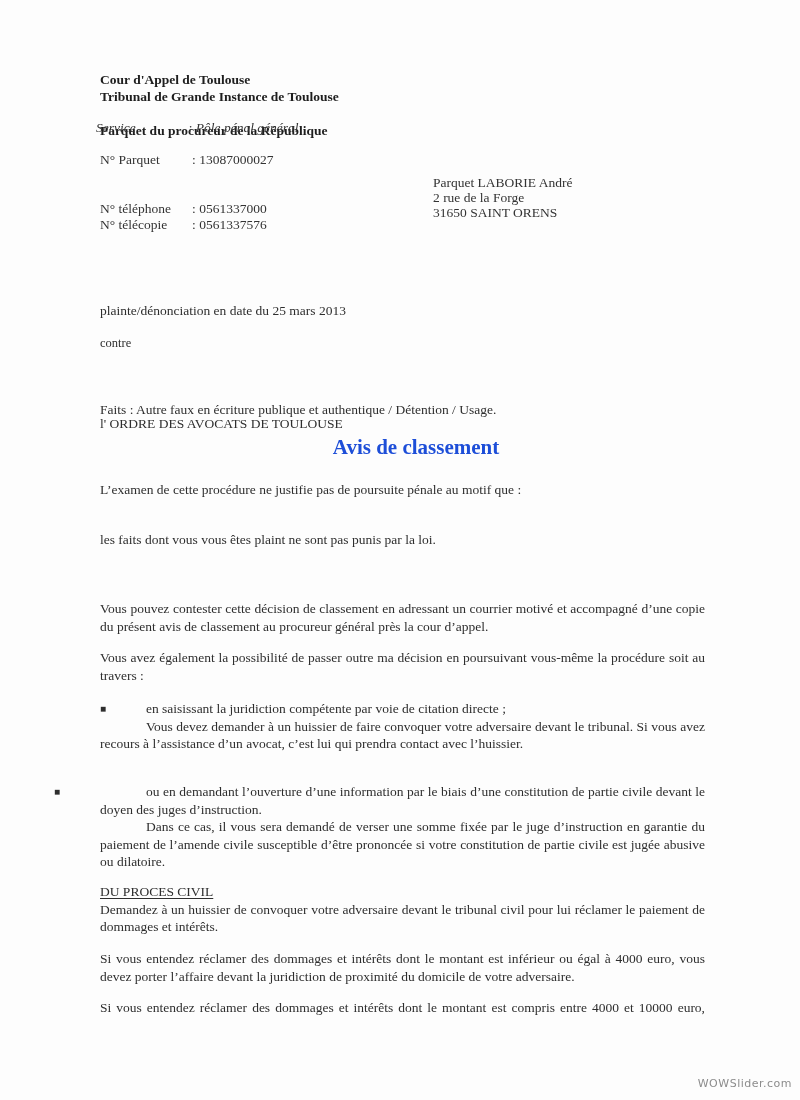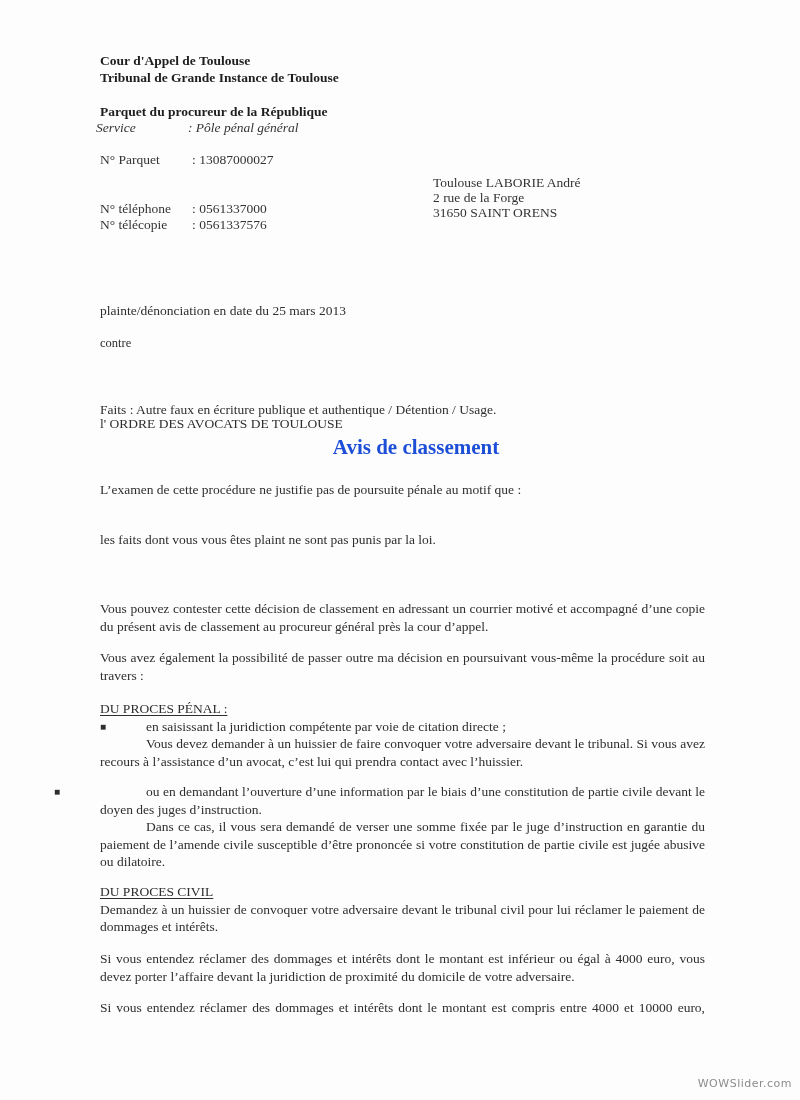--- a/index.html
+++ b/index.html
@@ -21,20 +21,21 @@
       left: 0; top: 0;
       width: 800px;
       height: 1100px;
     }
     .abs { position: absolute; white-space: nowrap; }
     .hdr-bold {
       font-weight: bold;
       font-size: 13.5px;
       line-height: 17px;
       color: #1e1e1e;
+      margin-top: 19px;
     }
     .small {
       font-size: 13.5px;
       line-height: 17px;
       color: #333;
     }
     .row { display: flex; }
     .row .lbl { width: 92px; display: inline-block; }
     .addr {
       font-size: 13.5px;
@@ -110,21 +111,21 @@
 
   <div class="abs small row" style="left:100px; top:200px;">
     <span class="lbl">N° téléphone</span>
     <span>: 0561337000</span>
   </div>
   <div class="abs small row" style="left:100px; top:216px;">
     <span class="lbl">N° télécopie</span>
     <span>: 0561337576</span>
   </div>
 
-  <div class="abs addr" style="left:433px; top:175px;">Toulouse LABORIE André</div>
+  <div class="abs addr" style="left:433px; top:175px;">Parquet LABORIE André</div>
   <div class="abs addr" style="left:433px; top:190px;">2 rue de la Forge</div>
   <div class="abs addr" style="left:433px; top:205px;">31650 SAINT ORENS</div>
 
   <div class="abs body-line" style="left:100px; top:302px;">plainte/dénonciation en date du 25 mars 2013</div>
   <div class="abs body-line" style="left:100px; top:335px; font-size:12.5px;">contre</div>
   <div class="abs body-line" style="left:100px; top:368px;margin-top:47px;">l' ORDRE DES AVOCATS DE TOULOUSE</div>
   <div class="abs body-line" style="left:100px; top:401px;">Faits : Autre faux en écriture publique et authentique / Détention / Usage.</div>
 
   <div class="title">Avis de classement</div>
 
@@ -133,21 +134,20 @@
 
   <div class="para" style="top:580px;">
     <p>Vous pouvez contester cette décision de classement en adressant un courrier motivé et accompagné d’une copie du présent avis de classement au procureur général près la cour d’appel.</p>
   </div>
 
   <div class="para" style="top:629px;">
     <p>Vous avez également la possibilité de passer outre ma décision en poursuivant vous-même la procédure soit au travers :</p>
   </div>
 
   <div class="para" style="top:680px;">
-    <p class="section-head">DU PROCES PÉNAL :</p>
     <div class="bullet-line">
       <span class="bullet">■</span>
       <span>en saisissant la juridiction compétente par voie de citation directe ;</span>
     </div>
     <p class="indent">Vous devez demander à un huissier de faire convoquer votre adversaire devant le tribunal. Si vous avez recours à l’assistance d’un avocat, c’est lui qui prendra contact avec l’huissier.</p>
   </div>
 
   <div class="para" style="top:763px;">
     <p class="indent" style="position:relative;">
       <span style="position:absolute; left:-46px; top:0; font-size:10px; text-indent:0;">■</span>

